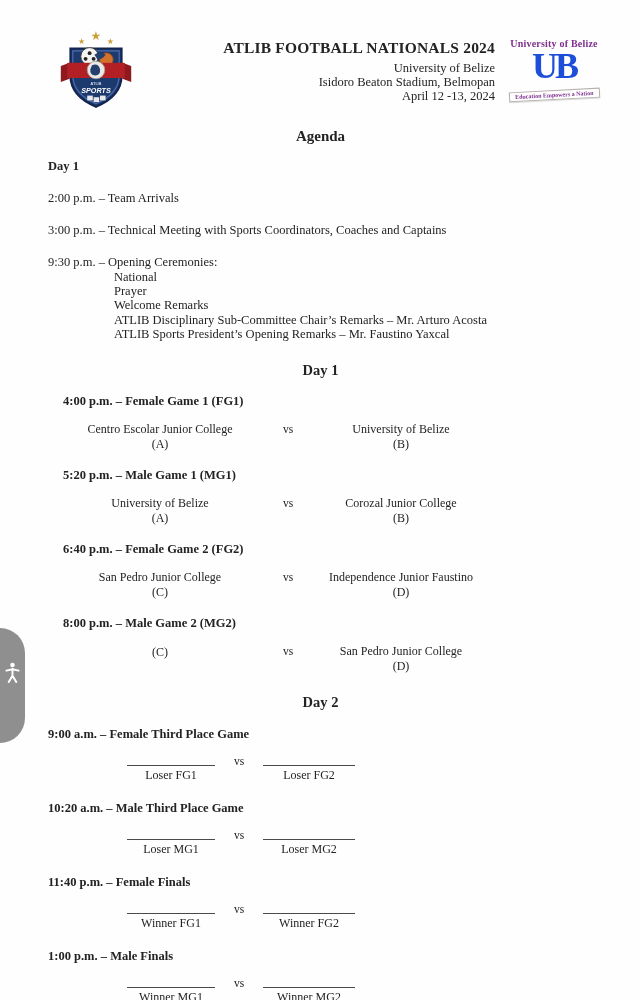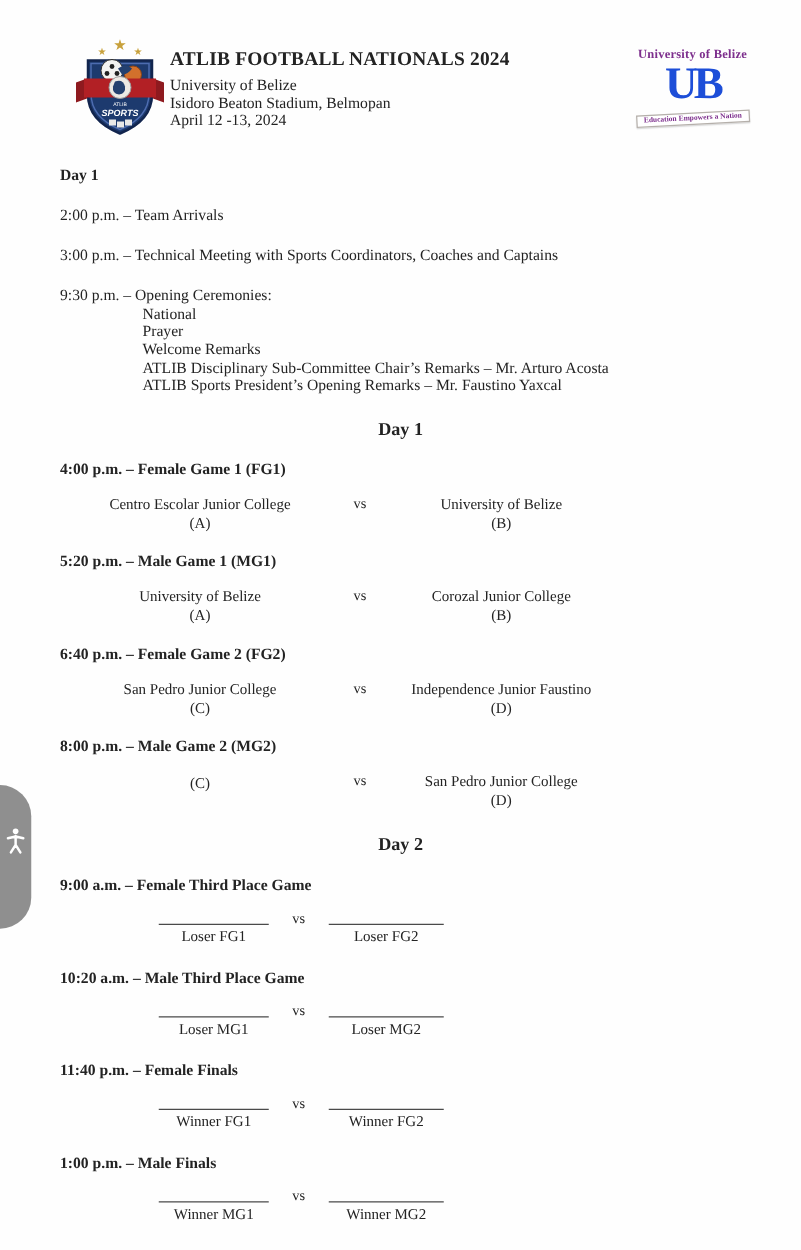--- a/index.html
+++ b/index.html
@@ -5,21 +5,21 @@
   html,body { margin:0; padding:0; background:#e9e9e9; }
   .page {
     position:relative; width:641px; height:1000px; margin:0 auto;
     background:#fefefe; overflow:hidden;
     font-family:"Liberation Serif","DejaVu Serif",serif; color:#232323;
   }
 
   
   .header { display:flex; align-items:flex-start; padding:26px 28px 0 56px; }
   .logo-left { width:80px; flex:0 0 auto; }
-  .header-center { flex:1; text-align:left; padding-top:13px; }
+  .header-center { flex:1; text-align:right; padding-top:13px; }
   .header-title { font-size:15.5px; font-weight:bold; letter-spacing:.2px; margin-bottom:5px; }
   .header-sub { font-size:12.5px; line-height:13.8px; }
   .logo-right { width:118px; flex:0 0 auto; padding-top:12px; text-align:center; }
 
   .ub-org { color:#7d2f8d; font-weight:bold; font-size:10px; letter-spacing:.2px; }
   .ub-monogram { color:#1d4ed8; font-weight:bold; font-size:36px; line-height:34px; letter-spacing:-3px; }
   .ub-banner {
     display:inline-block; background:#fff; border:1px solid #b5b0ab;
     transform:rotate(-3deg); padding:1px 5px; margin-top:1px;
     font-size:6px; font-weight:bold; color:#7d2f8d; white-space:nowrap;
@@ -32,21 +32,21 @@
   .day-label { font-weight:bold; margin-top:14px; }
   .agenda-item { margin-top:17px; }
   .ceremony-list { margin-left:66px; line-height:14.2px; }
 
   .section-heading { text-align:center; font-weight:bold; font-size:14.5px; margin-top:21px; }
 
   
   .games { margin-top:2px; }
   .game { margin-top:15px; }
   .game + .game { margin-top:17px; }
-  .game-title { padding-left:48px; font-weight:bold; font-size:12.5px; }
+  .game-title { padding-left:63px; font-weight:bold; font-size:12.5px; }
   .game-row {
     display:grid; grid-template-columns:210px 46px 180px;
     margin-left:55px; margin-top:13px; font-size:12px; line-height:14px;
   }
   .team { text-align:center; }
   .team-tag { margin-top:1px; }
   .vs-cell { text-align:center; font-size:11.5px; }
 
   
   .match { margin-top:16px; }
@@ -108,20 +108,21 @@
       <div class="header-sub">April 12 -13, 2024</div>
     </div>
 
     <div class="logo-right">
       <div class="ub-org">University of Belize</div>
       <div class="ub-monogram">UB</div>
       <div class="ub-banner">Education Empowers a Nation</div>
     </div>
   </div>
 
+  <div class="agenda-heading">Agenda</div>
 
   <div class="prelist">
     <div class="day-label">Day 1</div>
     <div class="agenda-item">2:00 p.m. – Team Arrivals</div>
     <div class="agenda-item">3:00 p.m. – Technical Meeting with Sports Coordinators, Coaches and Captains</div>
     <div class="agenda-item">9:30 p.m. – Opening Ceremonies:</div>
     <div class="ceremony-list">
       <div>National</div>
       <div>Prayer</div>
       <div>Welcome Remarks</div>

